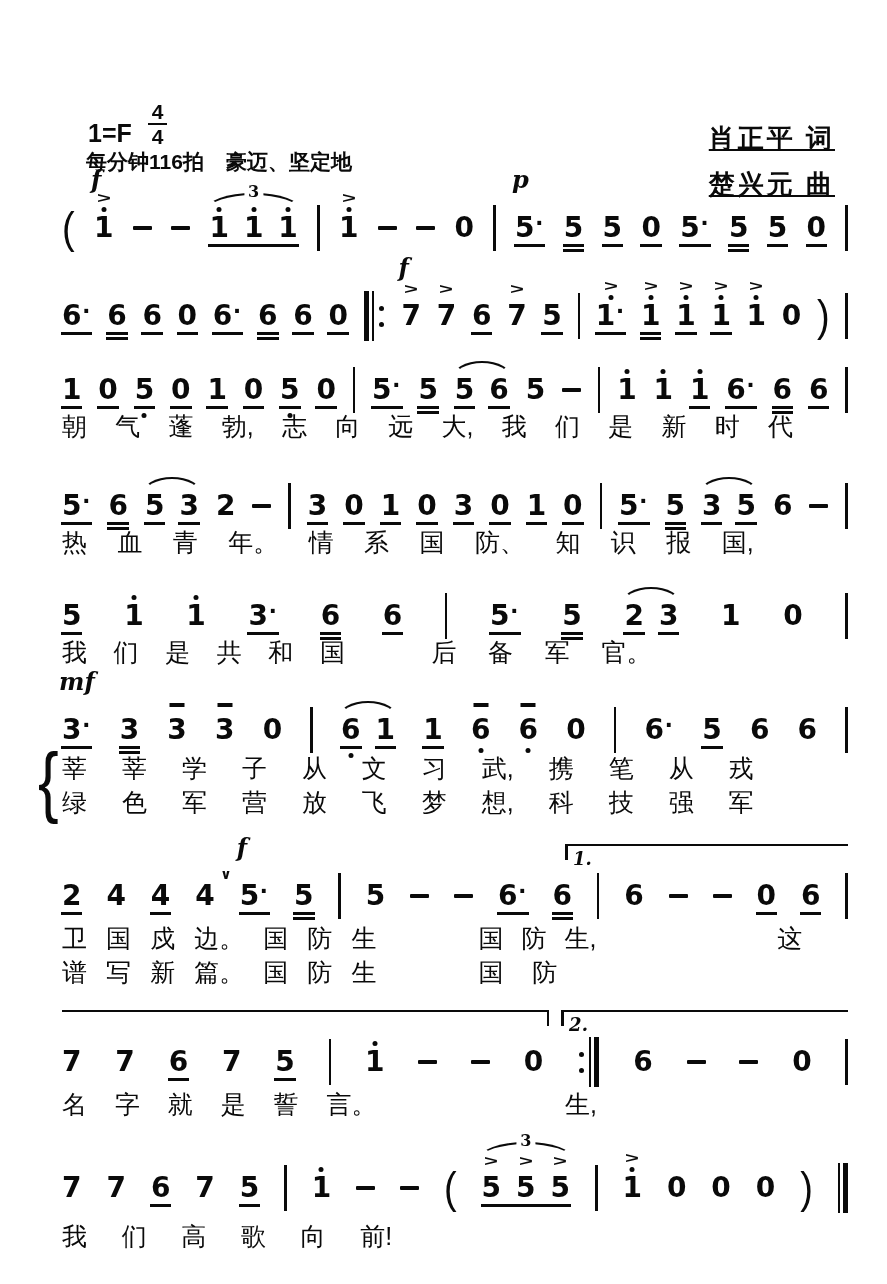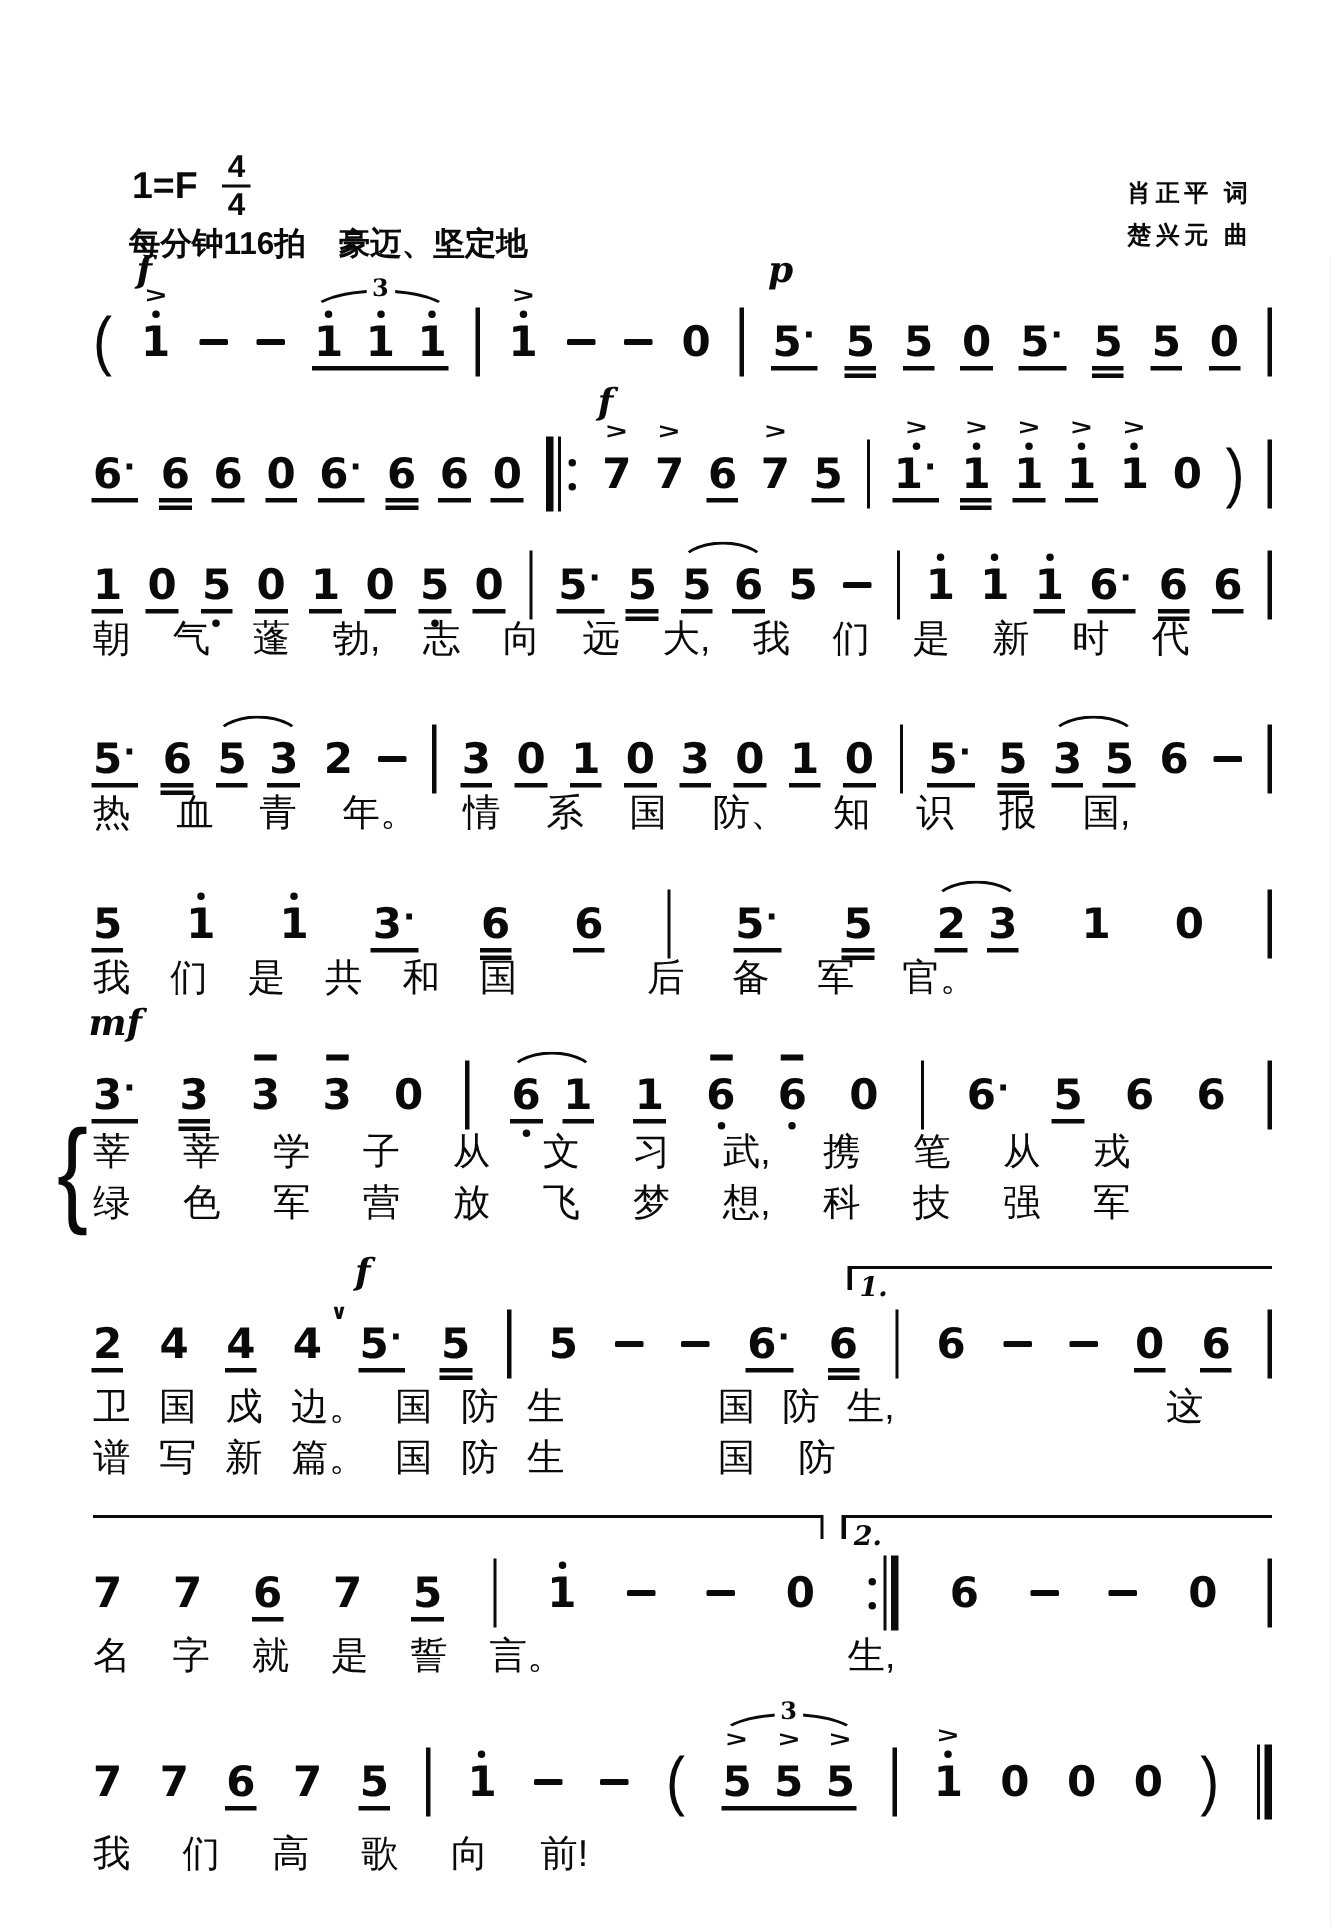--- a/index.html
+++ b/index.html
@@ -2,27 +2,27 @@
 <html><head>
 <meta charset="utf-8">
 <style>
   html,body{margin:0;padding:0;background:#e8e8e8;}
   #page{position:relative;width:887px;height:1284px;background:#ffffff;margin:0 auto;
         font-family:"Liberation Sans","DejaVu Sans",sans-serif;color:#0a0a0a;overflow:hidden;}
 
   
   #title{position:absolute;left:0;top:30px;width:100%;text-align:center;
          font-size:46px;font-weight:700;letter-spacing:26px;text-indent:26px;}
-  #keyrow{position:absolute;left:88px;top:100px;display:flex;align-items:center;gap:16px;
+  #keyrow{position:absolute;left:88px;top:100px;display:flex;align-items:flex-end;gap:16px;
           font-size:25px;font-weight:700;}
   .frac{display:inline-flex;flex-direction:column;align-items:center;font-size:21px;line-height:1.1;font-weight:700;}
   .frac .top{border-bottom:2.5px solid #0a0a0a;padding:0 4px;}
   #temporow{position:absolute;left:86px;top:148px;display:flex;gap:22px;
             font-size:21px;font-weight:700;}
-  #credits{position:absolute;right:52px;top:116px;text-align:center;font-size:16px;font-weight:600;line-height:1.75;}
+  #credits{position:absolute;right:52px;top:116px;text-align:center;font-size:26px;font-weight:600;line-height:1.75;text-decoration:underline;}
   #credits div{letter-spacing:3px;}
 
   
   #score{position:absolute;left:0;top:0;width:100%;height:100%;}
   .system{position:absolute;left:62px;width:786px;}
   .notes-row{display:flex;justify-content:space-between;align-items:center;height:48px;}
 
   .note{position:relative;display:inline-block;line-height:1;white-space:nowrap;}
   .num{font-size:28px;font-weight:700;font-family:"DejaVu Sans",sans-serif;}
   .aug{font-size:27px;font-weight:700;display:inline-block;transform:translateY(-5px);margin-left:1px;}

